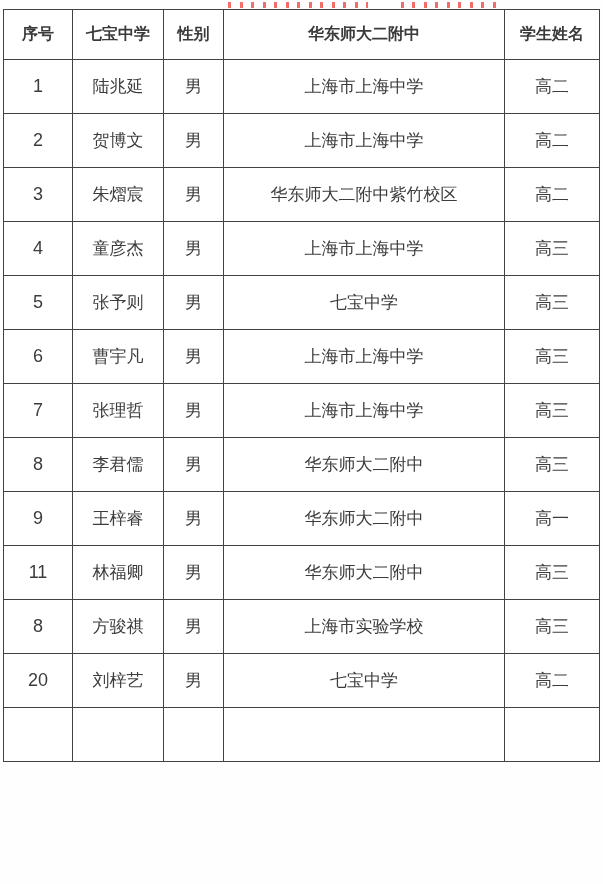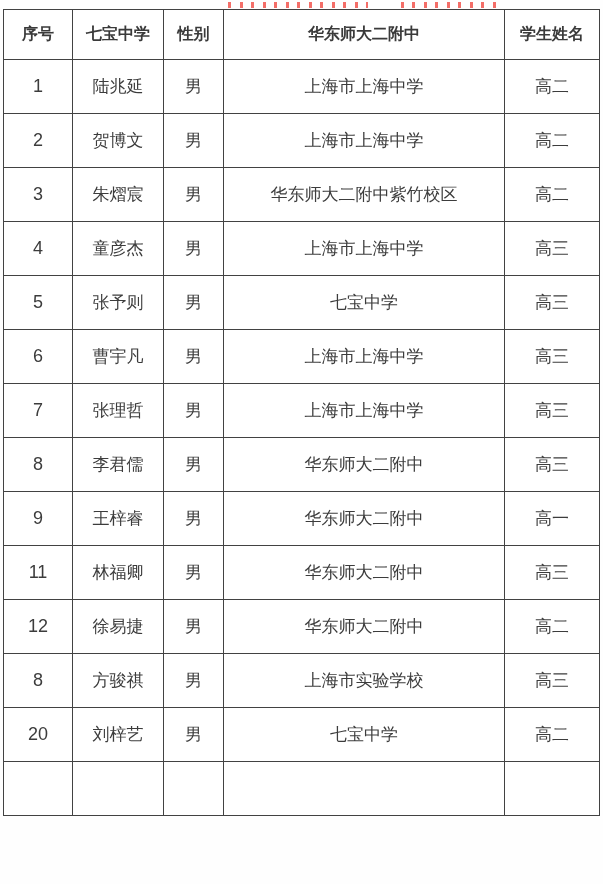--- a/index.html
+++ b/index.html
@@ -133,27 +133,20 @@
           <td class="c-grade">高一</td>
         </tr>
         <tr>
           <td class="c-no">11</td>
           <td class="c-name">林福卿</td>
           <td class="c-gender">男</td>
           <td class="c-school">华东师大二附中</td>
           <td class="c-grade">高三</td>
         </tr>
         <tr>
-          <td class="c-no">12</td>
-          <td class="c-name">徐易捷</td>
-          <td class="c-gender">男</td>
-          <td class="c-school">华东师大二附中</td>
-          <td class="c-grade">高二</td>
-        </tr>
-        <tr>
           <td class="c-no">8</td>
           <td class="c-name">方骏祺</td>
           <td class="c-gender">男</td>
           <td class="c-school">上海市实验学校</td>
           <td class="c-grade">高三</td>
         </tr>
         <tr>
           <td class="c-no">20</td>
           <td class="c-name">刘梓艺</td>
           <td class="c-gender">男</td>

